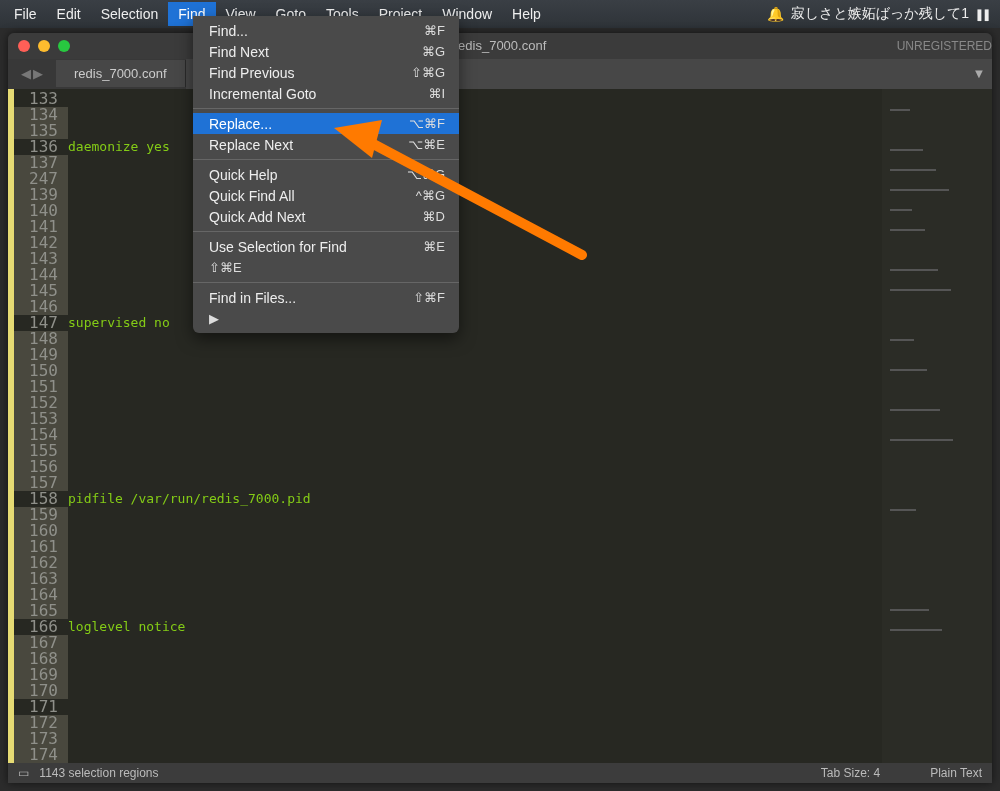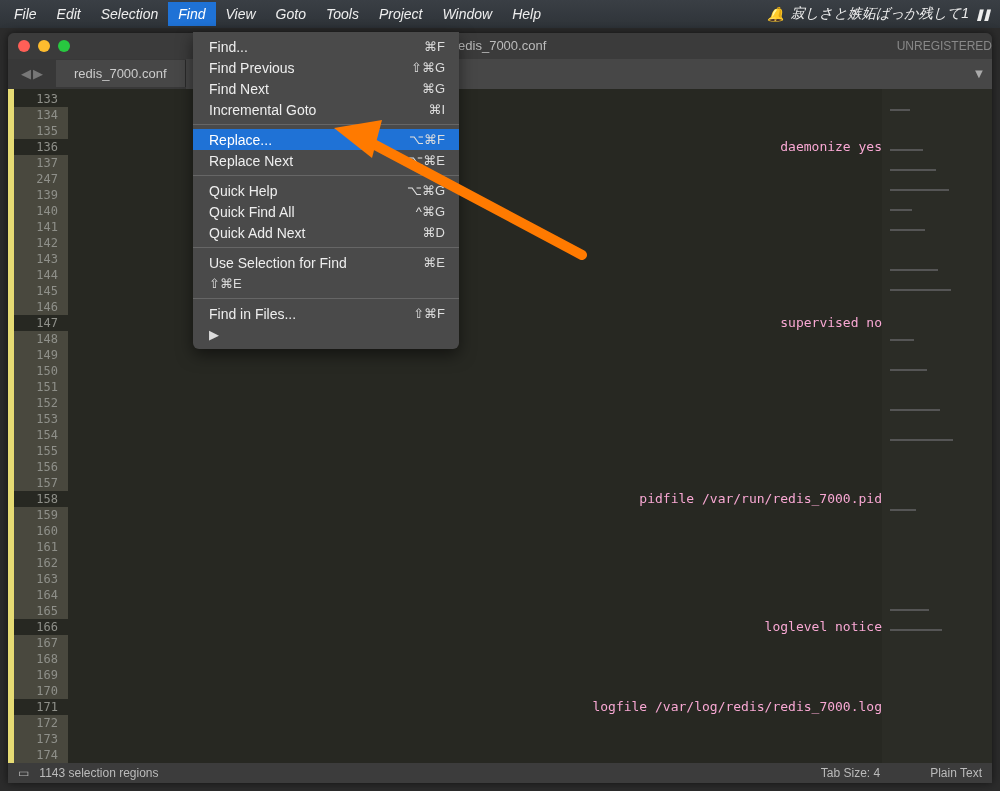--- a/index.html
+++ b/index.html
@@ -15,21 +15,20 @@
   
   .menubar {
     height: 28px;
     background: linear-gradient(#3a3f45,#2e3338);
     display: flex;
     align-items: center;
     padding: 0 4px;
     color: #eee;
     font-size: 14px;
     position: relative;
-    font-style: italic;
   }
   .menubar .menu-item {
     padding: 4px 10px;
     cursor: default;
   }
   .menubar .menu-item.active {
     background: #1f72d6;
     color: #fff;
   }
   .menubar .tray {
@@ -112,37 +111,36 @@
     position:absolute;
     left:0; top:0; width:6px; height:100%;
     background:#e6db74;
   }
   .gutter {
     width: 60px;
     background: #272822;
     color: #8f908a;
     text-align: right;
     padding-top: 2px;
-    font-size: 12px;
+    font-size: 16px;
     user-select: none;
   }
   .gutter .ln {
     height: 16px; line-height: 16px;
     padding-right: 10px;
   }
   .gutter .ln.hl {
     background: #49483e;
   }
   .codecol {
     flex:1;
-    color: #f9a8d4;
+    color: #84cc16;
     font-size: 13px;
     padding-top: 2px;
     position: relative;
-    text-align: right;
   }
   .codecol .line { height: 16px; line-height: 16px; white-space: pre; }
   .minimap {
     width: 110px;
     background: #2b2c26;
     position: relative;
   }
   .minimap .blip {
     position: absolute;
     left: 8px;
@@ -155,21 +153,21 @@
     background: #3c3c3c;
     display: flex; align-items: center;
     color: #bbb; font-size: 12px;
     padding: 0 10px;
     gap: 10px;
   }
   .statusbar .sp { flex:1; }
   
   .dropdown {
     position: absolute;
-    top: 32px; left: 193px;
+    top: 16px; left: 193px;
     width: 266px;
     background: #4a4a4a;
     border-radius: 0 0 6px 6px;
     box-shadow: 0 6px 16px rgba(0,0,0,.5);
     padding: 4px 0;
     z-index: 50;
   }
   .dropdown .mi {
     display: flex;
     align-items: center;
@@ -218,26 +216,26 @@
     <span class="pause">❚❚</span>
   </div>
 </div>
 
 <div class="dropdown" id="dropdown">
     <div class="mi">
       <span class="lab">Find...</span>
       <span class="sc">⌘F</span>
     </div>
     <div class="mi">
+      <span class="lab">Find Next</span>
+      <span class="sc">⌘G</span>
+    </div>
+    <div class="mi">
       <span class="lab">Find Previous</span>
       <span class="sc">⇧⌘G</span>
-    </div>
-    <div class="mi">
-      <span class="lab">Find Next</span>
-      <span class="sc">⌘G</span>
     </div>
     <div class="mi">
       <span class="lab">Incremental Goto</span>
       <span class="sc">⌘I</span>
     </div>
     <div class="mi sep"></div>
     <div class="mi sel">
       <span class="lab">Replace...</span>
       <span class="sc">⌥⌘F</span>
     </div>
@@ -378,21 +376,20 @@
         <div class="line"></div>
         <div class="line"></div>
         <div class="line"></div>
         <div class="line"></div>
         <div class="line"></div>
         <div class="line">loglevel notice</div>
         <div class="line"></div>
         <div class="line"></div>
         <div class="line"></div>
         <div class="line"></div>
-        <div class="line">logfile /var/log/redis/redis_7000.log</div>
         <div class="line"></div>
         <div class="line"></div>
         <div class="line"></div>
       </div>
     <div class="minimap" id="minimap">
         <div class="blip" style="top: 20px; width: 20px;"></div>
         <div class="blip" style="top: 60px; width: 33px;"></div>
         <div class="blip" style="top: 80px; width: 46px;"></div>
         <div class="blip" style="top: 100px; width: 59px;"></div>
         <div class="blip" style="top: 120px; width: 22px;"></div>

